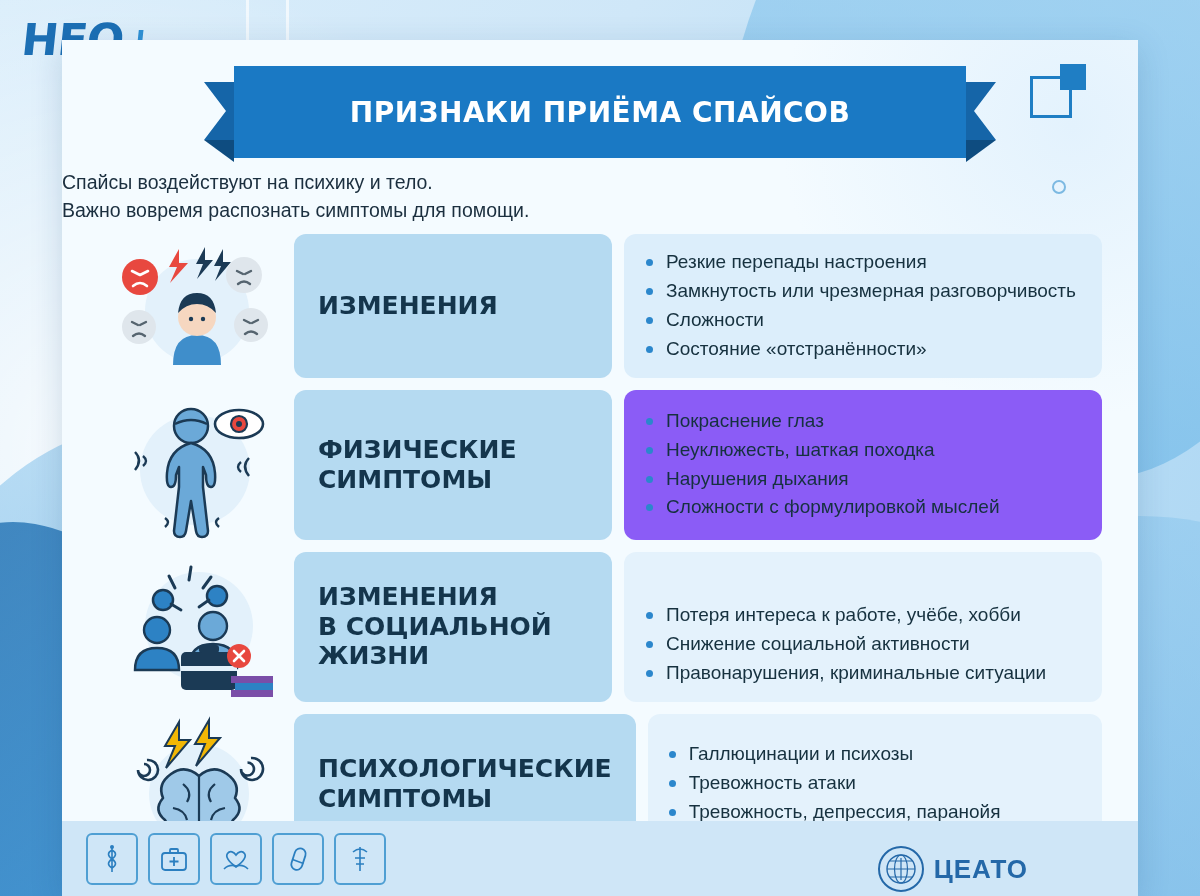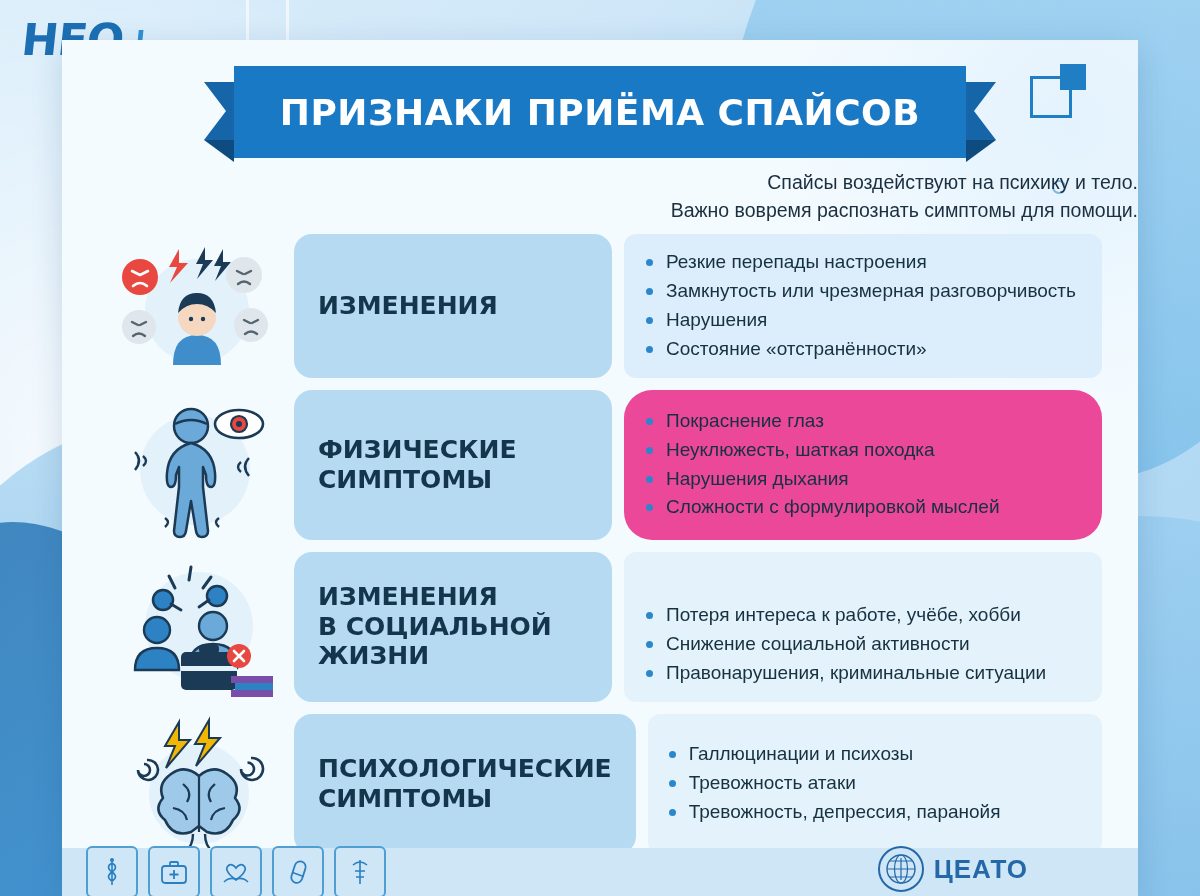--- a/index.html
+++ b/index.html
@@ -119,44 +119,44 @@
   .ribbon-fold-r {
     position:absolute; right:142px; top:78px; width:30px; height:22px;
     background:#0e4c80; clip-path: polygon(0 0, 100% 0, 0 100%);
   }
   .ribbon {
     position:absolute; left:172px; right:172px; top:4px; height:92px;
     background:#1a79c4;
     display:flex; align-items:center; justify-content:center;
   }
   .ribbon h1 {
-    color:#fff; font-size:36px; font-weight:bold; letter-spacing:.5px;
+    color:#fff; font-size:28px; font-weight:bold; letter-spacing:.5px;
     font-family:"DejaVu Sans", sans-serif;
     text-align:center;
   }
 
   
   .intro {
     position:absolute; left:0; right:0; top:128px;
-    text-align:right; color:#1b2f3f;
-    font-size:19.5px; line-height:1.45;margin-left:28px;
+    text-align:left; color:#1b2f3f;
+    font-size:19.5px; line-height:1.45;
   }
 
   
   .rows { position:absolute; left:40px; right:36px; top:194px; }
   .row { display:flex; align-items:stretch; margin-bottom:12px; }
   .row-icon {
     width:192px; min-height:140px;
     display:flex; align-items:center; justify-content:center;
     flex:0 0 192px;
   }
   .row-title {
     flex:0 0 318px;
     background:#b5daf1;
-    border-radius:18px;
+    border-radius:12px;
     display:flex; align-items:center;
     padding:0 24px;
     font-size:25px; font-weight:bold; color:#14354c;
     line-height:1.18;
     font-family:"DejaVu Sans", sans-serif;
   }
   .row-list {
     flex:1 1 auto;
     background:#dceefb;
     border-radius:12px;
@@ -167,27 +167,27 @@
   .row-list ul { list-style:none; }
   .row-list li {
     position:relative; padding-left:20px;
     font-size:19px; line-height:1.52; color:#16313f;
   }
   .row-list li:before {
     content:""; position:absolute; left:0; top:11px;
     width:7px; height:7px; border-radius:50%; background:#2b87cc;
   }
   .row.r1 .row-list { background:#dceefb; }
-  .row.r2 .row-list { background:#ec4899;border-radius:28px; }
+  .row.r2 .row-list { background:#8b5cf6; }
   .row.r3 .row-list { background:#e4f2fc;justify-content:flex-end; }
   .row.r4 .row-list { background:#e4f2fc;padding-left:21px; }
 
   
   .footer {
-    position:absolute; left:0; right:0; bottom:0; height:48px;
+    position:absolute; left:0; right:0; bottom:0; height:75px;
     background:#cfe6f7;
     display:flex; align-items:center;
   }
   .footer-icons { display:flex; gap:10px; padding-left:24px; }
   .f-icon {
     width:52px; height:52px; border:2px solid #4f9fd3; border-radius:6px;
     display:flex; align-items:center; justify-content:center;
     color:#2b7fc0; background:transparent;
   }
   .who {
@@ -273,21 +273,21 @@
       </div>
       <div class="row-title">
         <div>
           <div>ИЗМЕНЕНИЯ</div>
         </div>
       </div>
       <div class="row-list">
         <ul>
           <li>Резкие перепады настроения</li>
           <li>Замкнутость или чрезмерная разговорчивость</li>
-          <li>Нарушения</li>
+          <li>Сложности</li>
           <li>Состояние «отстранённости»</li>
         </ul>
       </div>
     </div>
 
     <div class="row r2">
       <div class="row-icon">
         <svg width="170" height="150" viewBox="0 0 170 150">
           <circle cx="82" cy="80" r="55" fill="#e3f1fb"></circle>
 

